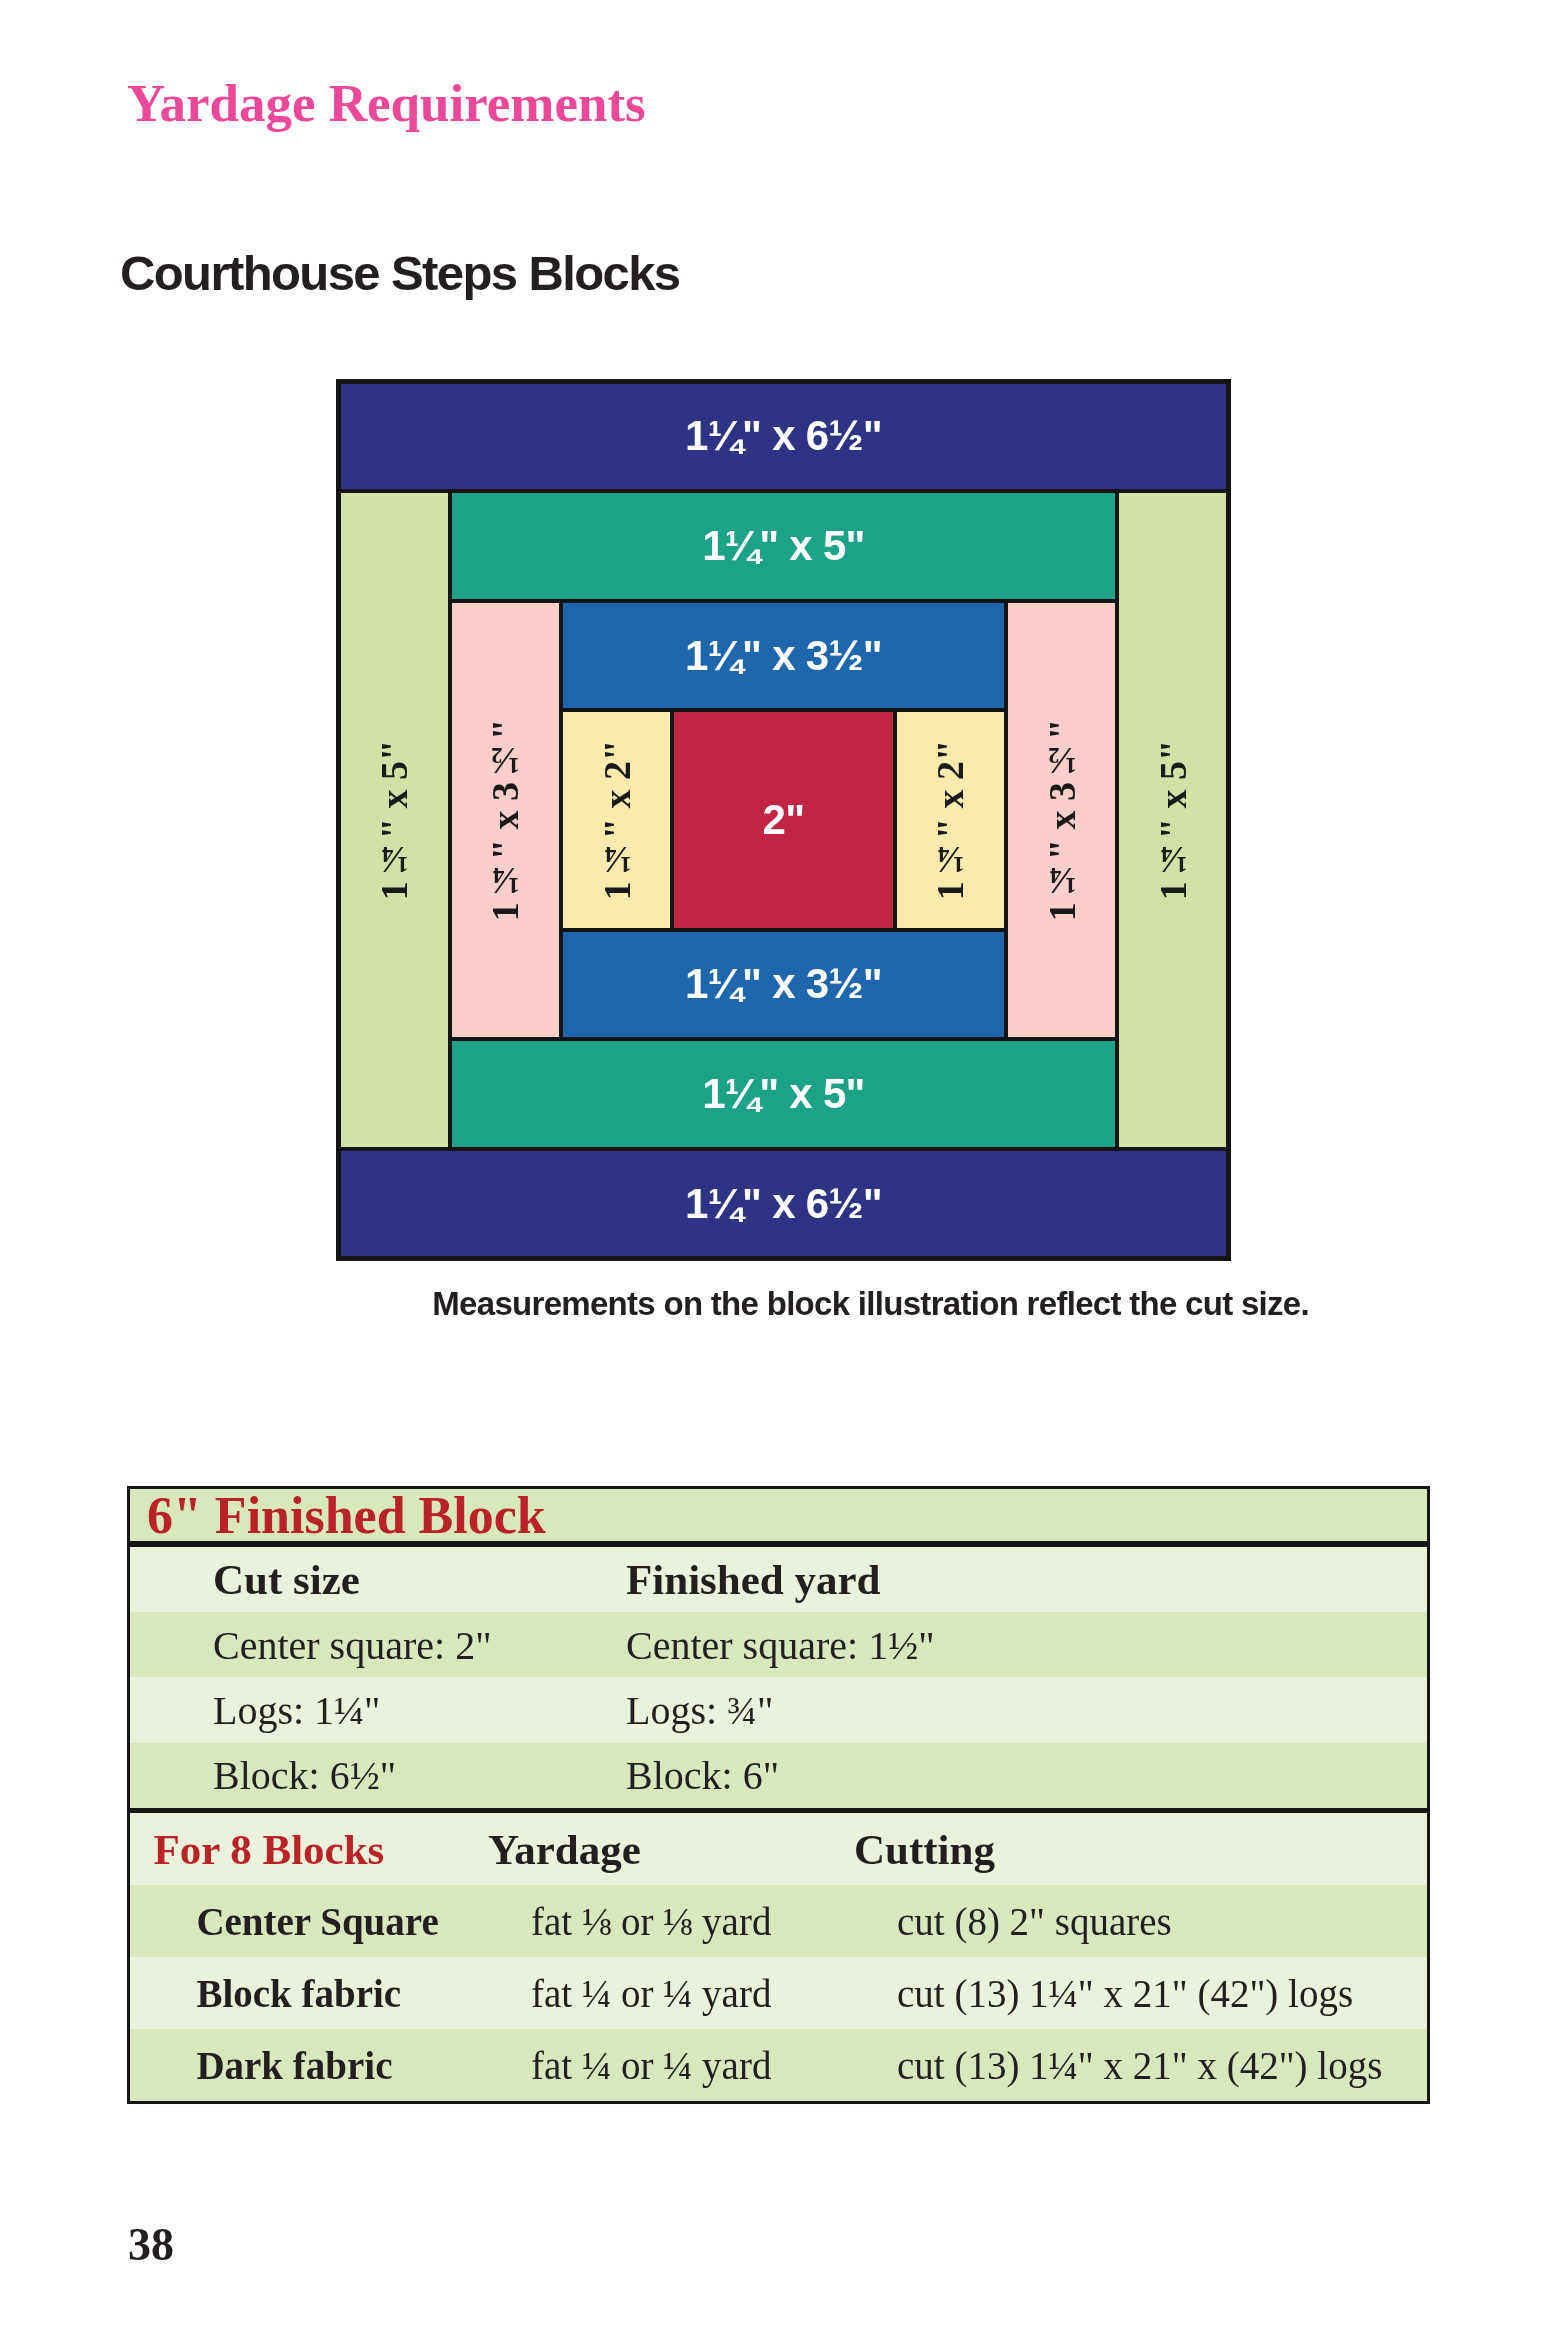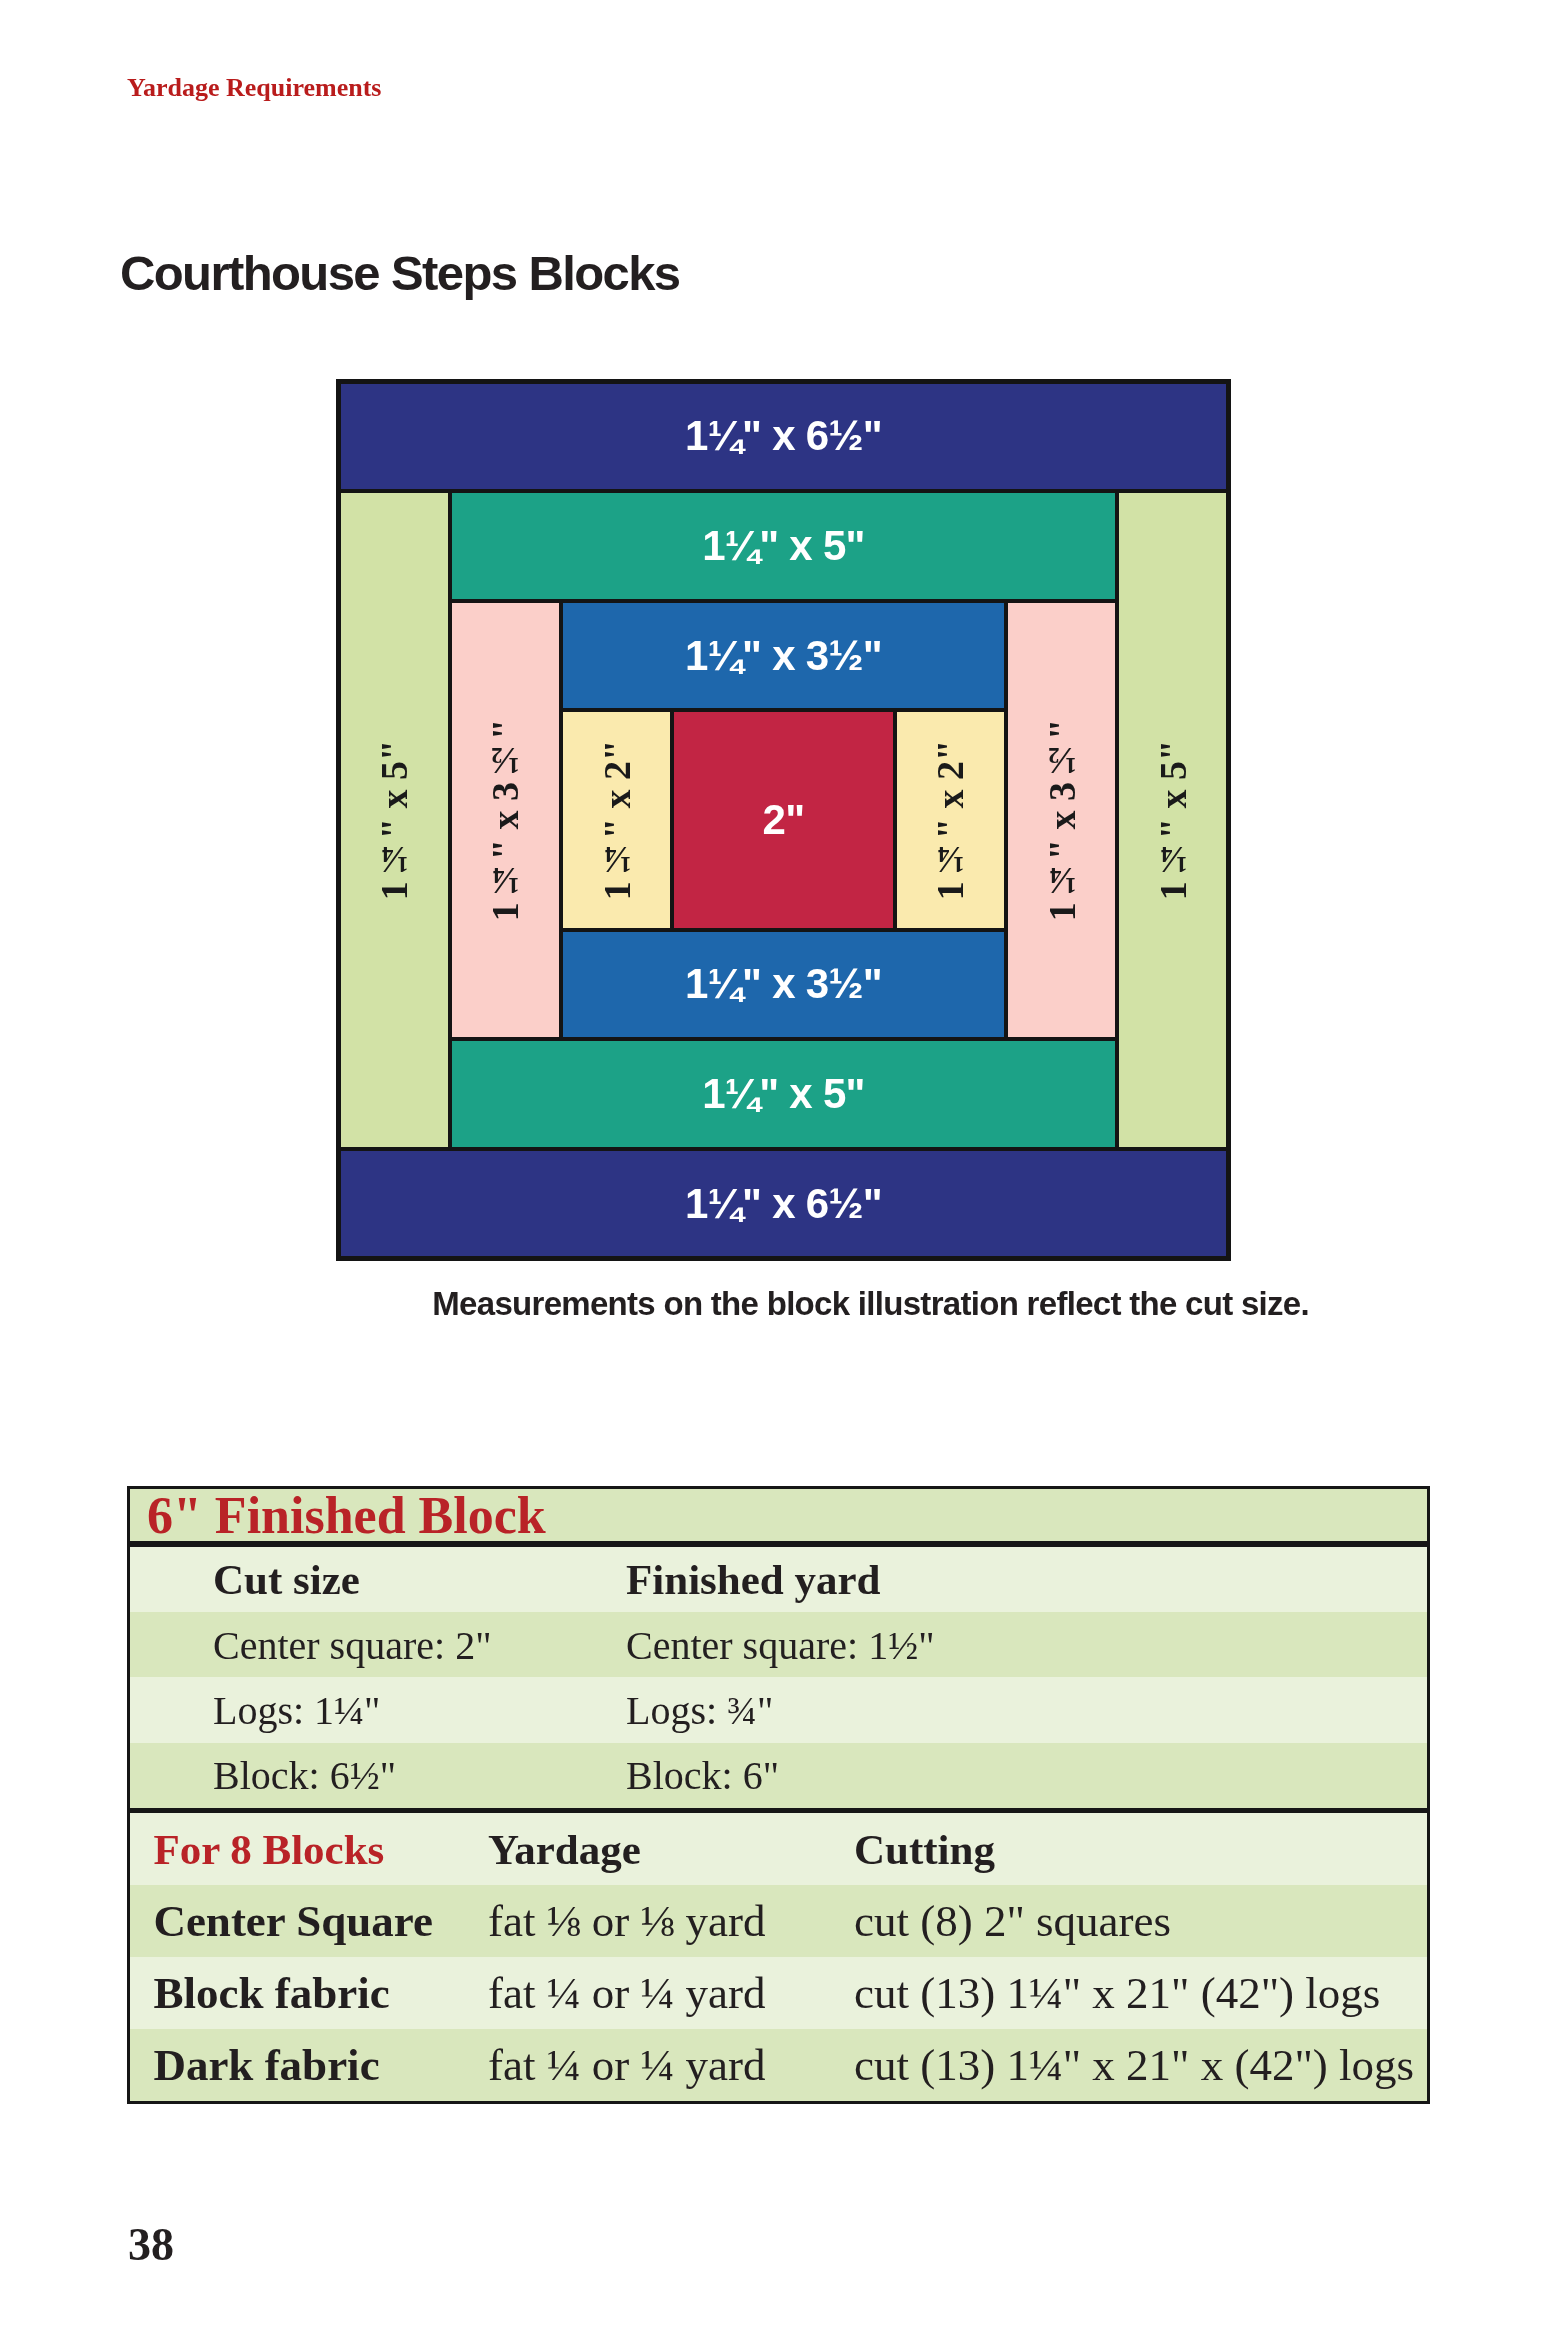--- a/index.html
+++ b/index.html
@@ -2,22 +2,22 @@
 <html style="font-size:10.4px"><head>
 <meta charset="utf-8">
 <style>
   * { margin:0; padding:0; box-sizing:border-box; }
   html,body { width:1561px; height:2342px; background:#ffffff; position:relative;
               font-family:"Liberation Serif", serif; color:#231f20; }
 
   .abs { position:absolute; }
 
   
-  .running-header { left:127px; top:73px; font-size:26px; font-weight:bold;
-                    font-family:"Liberation Serif", serif; color:#b91c1c; }
+  .running-header { left:127px; top:73px; font-size:53px; font-weight:bold;
+                    font-family:"Liberation Serif", serif; color:#ec4899; }
   .page-title { left:120px; top:245px; font-size:49px; font-weight:bold;
                 font-family:"Liberation Sans", sans-serif; letter-spacing:-1.6px; }
   .caption { left:258px; top:1285px; width:1051px; text-align:right;
              font-size:33px; font-weight:bold; letter-spacing:-0.7px;
              font-family:"Liberation Sans", sans-serif; }
   .page-number { left:128px; top:2218px; font-size:46px; font-weight:bold; }
 
   
   .diagram { left:336px; top:379px; width:895px; height:882px;
              background:#141414; padding:4.6px; display:grid;
@@ -41,21 +41,21 @@
   .row-sec2   { height:88px; }
   .bg-dark  { background:#d9e7bd; }
   .bg-light { background:#eaf2dc; }
   .tbl-title { font-size:52px; font-weight:bold; left:17px; }
   .hdr { font-size:43px; font-weight:bold; }
   .cell { font-size:40px; }
   .bold { font-weight:bold; }
   .red { color:#b92327; }
   .s1c1 { left:83px; } .s1c2 { left:496px; }
   .s2c1 { left:23.4px; }  .s2c2 { left:358px; } .s2c3 { left:724px; }
-  .sec2-cell { font-size:45px; }
+  .sec2-cell { font-size:39px;margin-left:43px; }
 </style>
 </head>
 <body>
 
 <div class="abs running-header">Yardage Requirements</div>
 
 <div class="abs page-title">Courthouse Steps Blocks</div>
 
 <div class="abs diagram">
   <div class="patch" style="grid-area: 1 / 1 / 2 / 9; background-color: rgb(45, 52, 132);">

